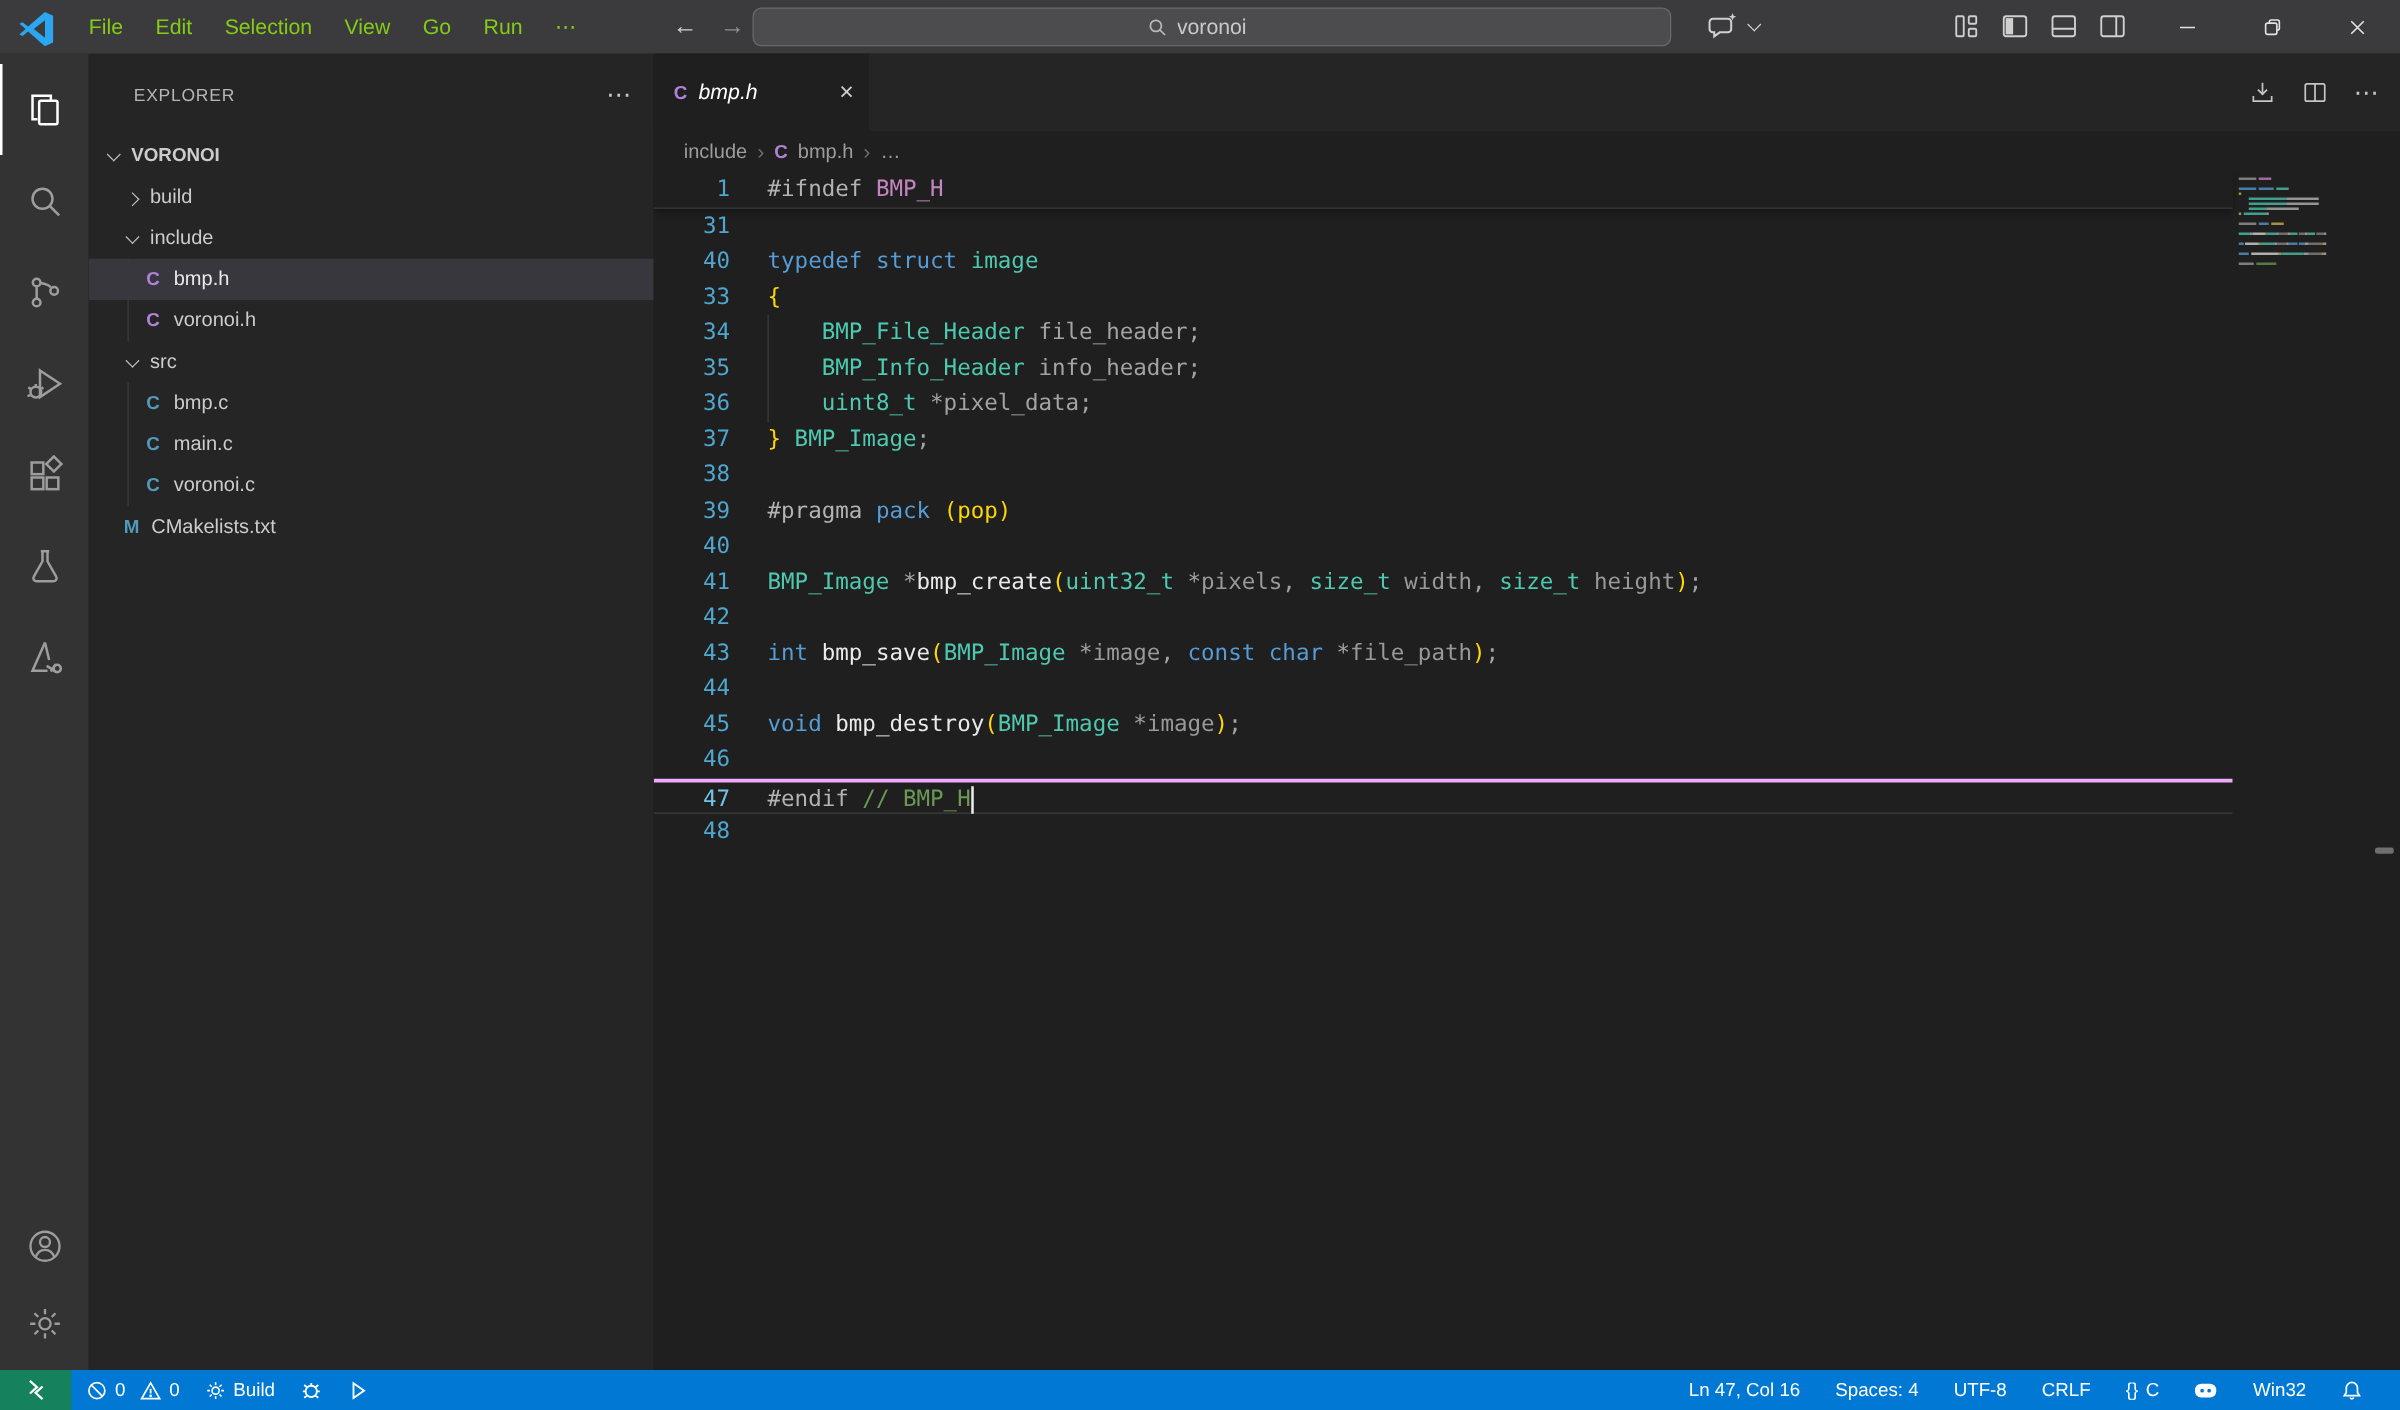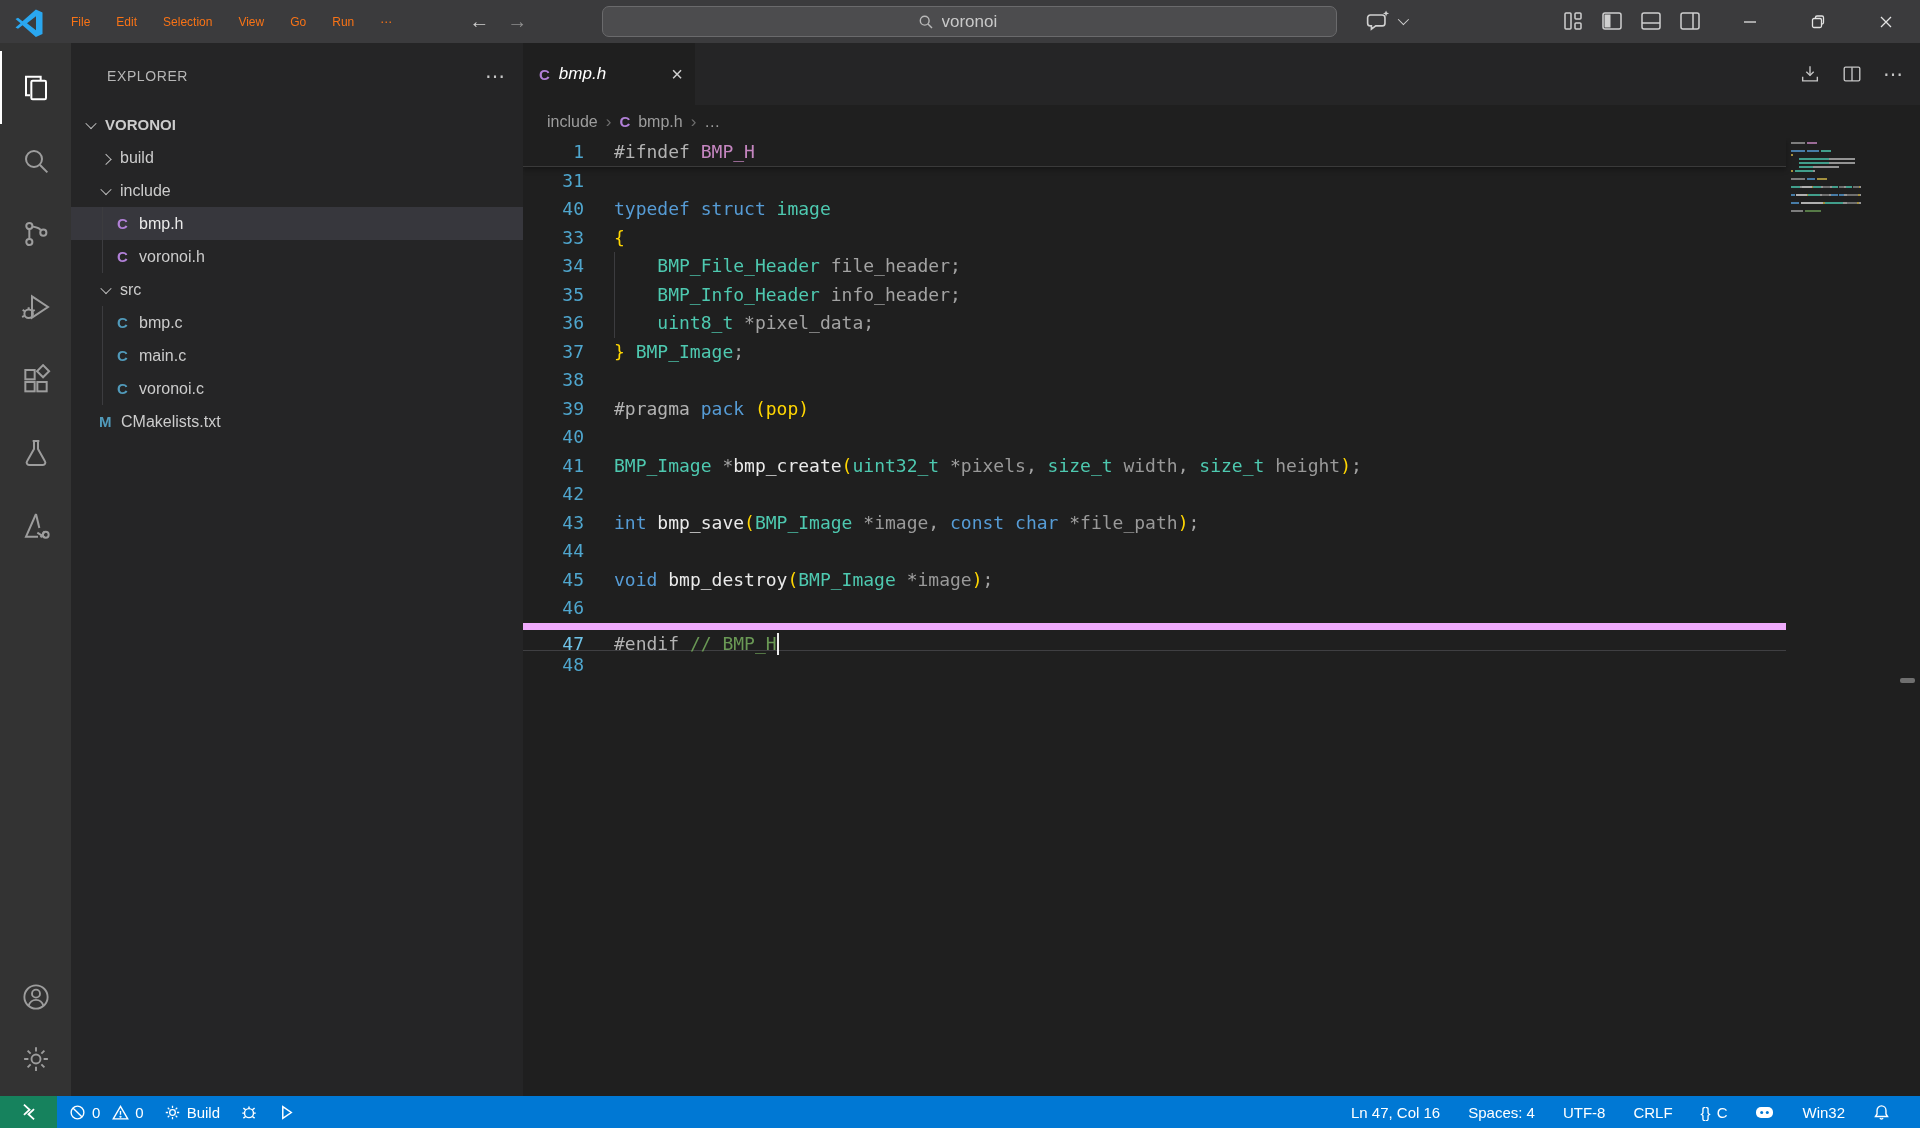--- a/index.html
+++ b/index.html
@@ -3,21 +3,21 @@
 <meta charset="utf-8">
 <style>
   * { margin:0; padding:0; box-sizing:border-box; }
   html,body { width:1920px; height:1128px; overflow:hidden; background:#1f1f1f;
               font-family:"Liberation Sans", sans-serif; }
   .app { position:relative; width:1920px; height:1128px; display:flex; flex-direction:column; }
 
   
   .titlebar { height:43px; background:#3b3b3d; display:flex; align-items:center; position:relative; flex:none; color:#d6d6d6; }
   .vslogo { width:30px; height:30px; margin:0 14px 0 14px; flex:none; }
-  .menus { display:flex; align-items:center; font-size:12px; color:#f97316; }
+  .menus { display:flex; align-items:center; font-size:17px; color:#84cc16; }
   .menus .mi { padding:5px 13px; border-radius:5px; cursor:default; }
   .navarrows { display:flex; gap:18px; margin-left:64px; font-size:20px; }
   .navarrows .na { color:#cfcfcf; }
   .navarrows .na.dim { color:#8f8f8f; }
   .searchbox { position:absolute; left:602px; top:6px; width:735px; height:31px; background:#4c4c4e;
                border:1px solid #6a6a6c; border-radius:7px; display:flex; align-items:center; justify-content:center; gap:8px; }
   .searchbox svg { flex:none; }
   .searchbox input { background:transparent; border:none; outline:none; color:#c9c9c9; font-size:17px;
                      font-family:"Liberation Sans",sans-serif; width:80px; }
   .copilot { position:absolute; left:1366px; top:8px; display:flex; align-items:center; gap:6px; }
@@ -75,21 +75,21 @@
                 color:#9d9d9d; font-size:16px; flex:none; }
   .breadcrumb .sep { color:#6e6e6e; font-size:17px; }
   .breadcrumb .fic { width:auto; }
 
   .codearea { flex:1; position:relative; overflow:hidden; font-family:"DejaVu Sans Mono","Liberation Mono",monospace; }
   .sticky { border-bottom:1px solid #3a3a3a; box-shadow:0 3px 5px rgba(0,0,0,.28); }
   .line { height:28.5px; display:flex; font-size:18px; line-height:28.5px; width:calc(100% - 134px); }
   .ln { width:61px; text-align:right; color:#4fa6ce; flex:none; }
   .line.cur .ln { color:#6fc3e8; }
   .code { margin-left:30px; white-space:pre; position:relative; color:#d6d6d6; }
-  .line.cur { border-top:7px solid #f0abfc; border-bottom:1px solid #3f3f42; }
+  .line.cur { border-top:3px solid #f0abfc; border-bottom:1px solid #3f3f42; }
   .line.guide .code::before { content:""; position:absolute; left:0; top:0; bottom:0; width:1px; background:#3c3c3f; }
   .tk-kw{color:#569CD6} .tk-ty{color:#4EC9B0} .tk-pre{color:#b3b3b3} .tk-mac{color:#C586C0}
   .tk-fg{color:#a3a3a3} .tk-par{color:#999999} .tk-com{color:#6A9955} .tk-br{color:#ffd602} .tk-fn{color:#eaeaea}
   .cursor { position:absolute; top:3px; width:2px; height:22px; background:#eeeeee; }
 
   .minimap { position:absolute; top:4px; right:59px; width:70px; }
   .mm-line { height:2px; margin-bottom:2px; display:flex; }
   .mm-line span { height:2px; display:block; }
   .scroll-handle { position:absolute; right:5px; top:540px; width:15px; height:5px; background:#6f6f6f; border-radius:2px; }
 

